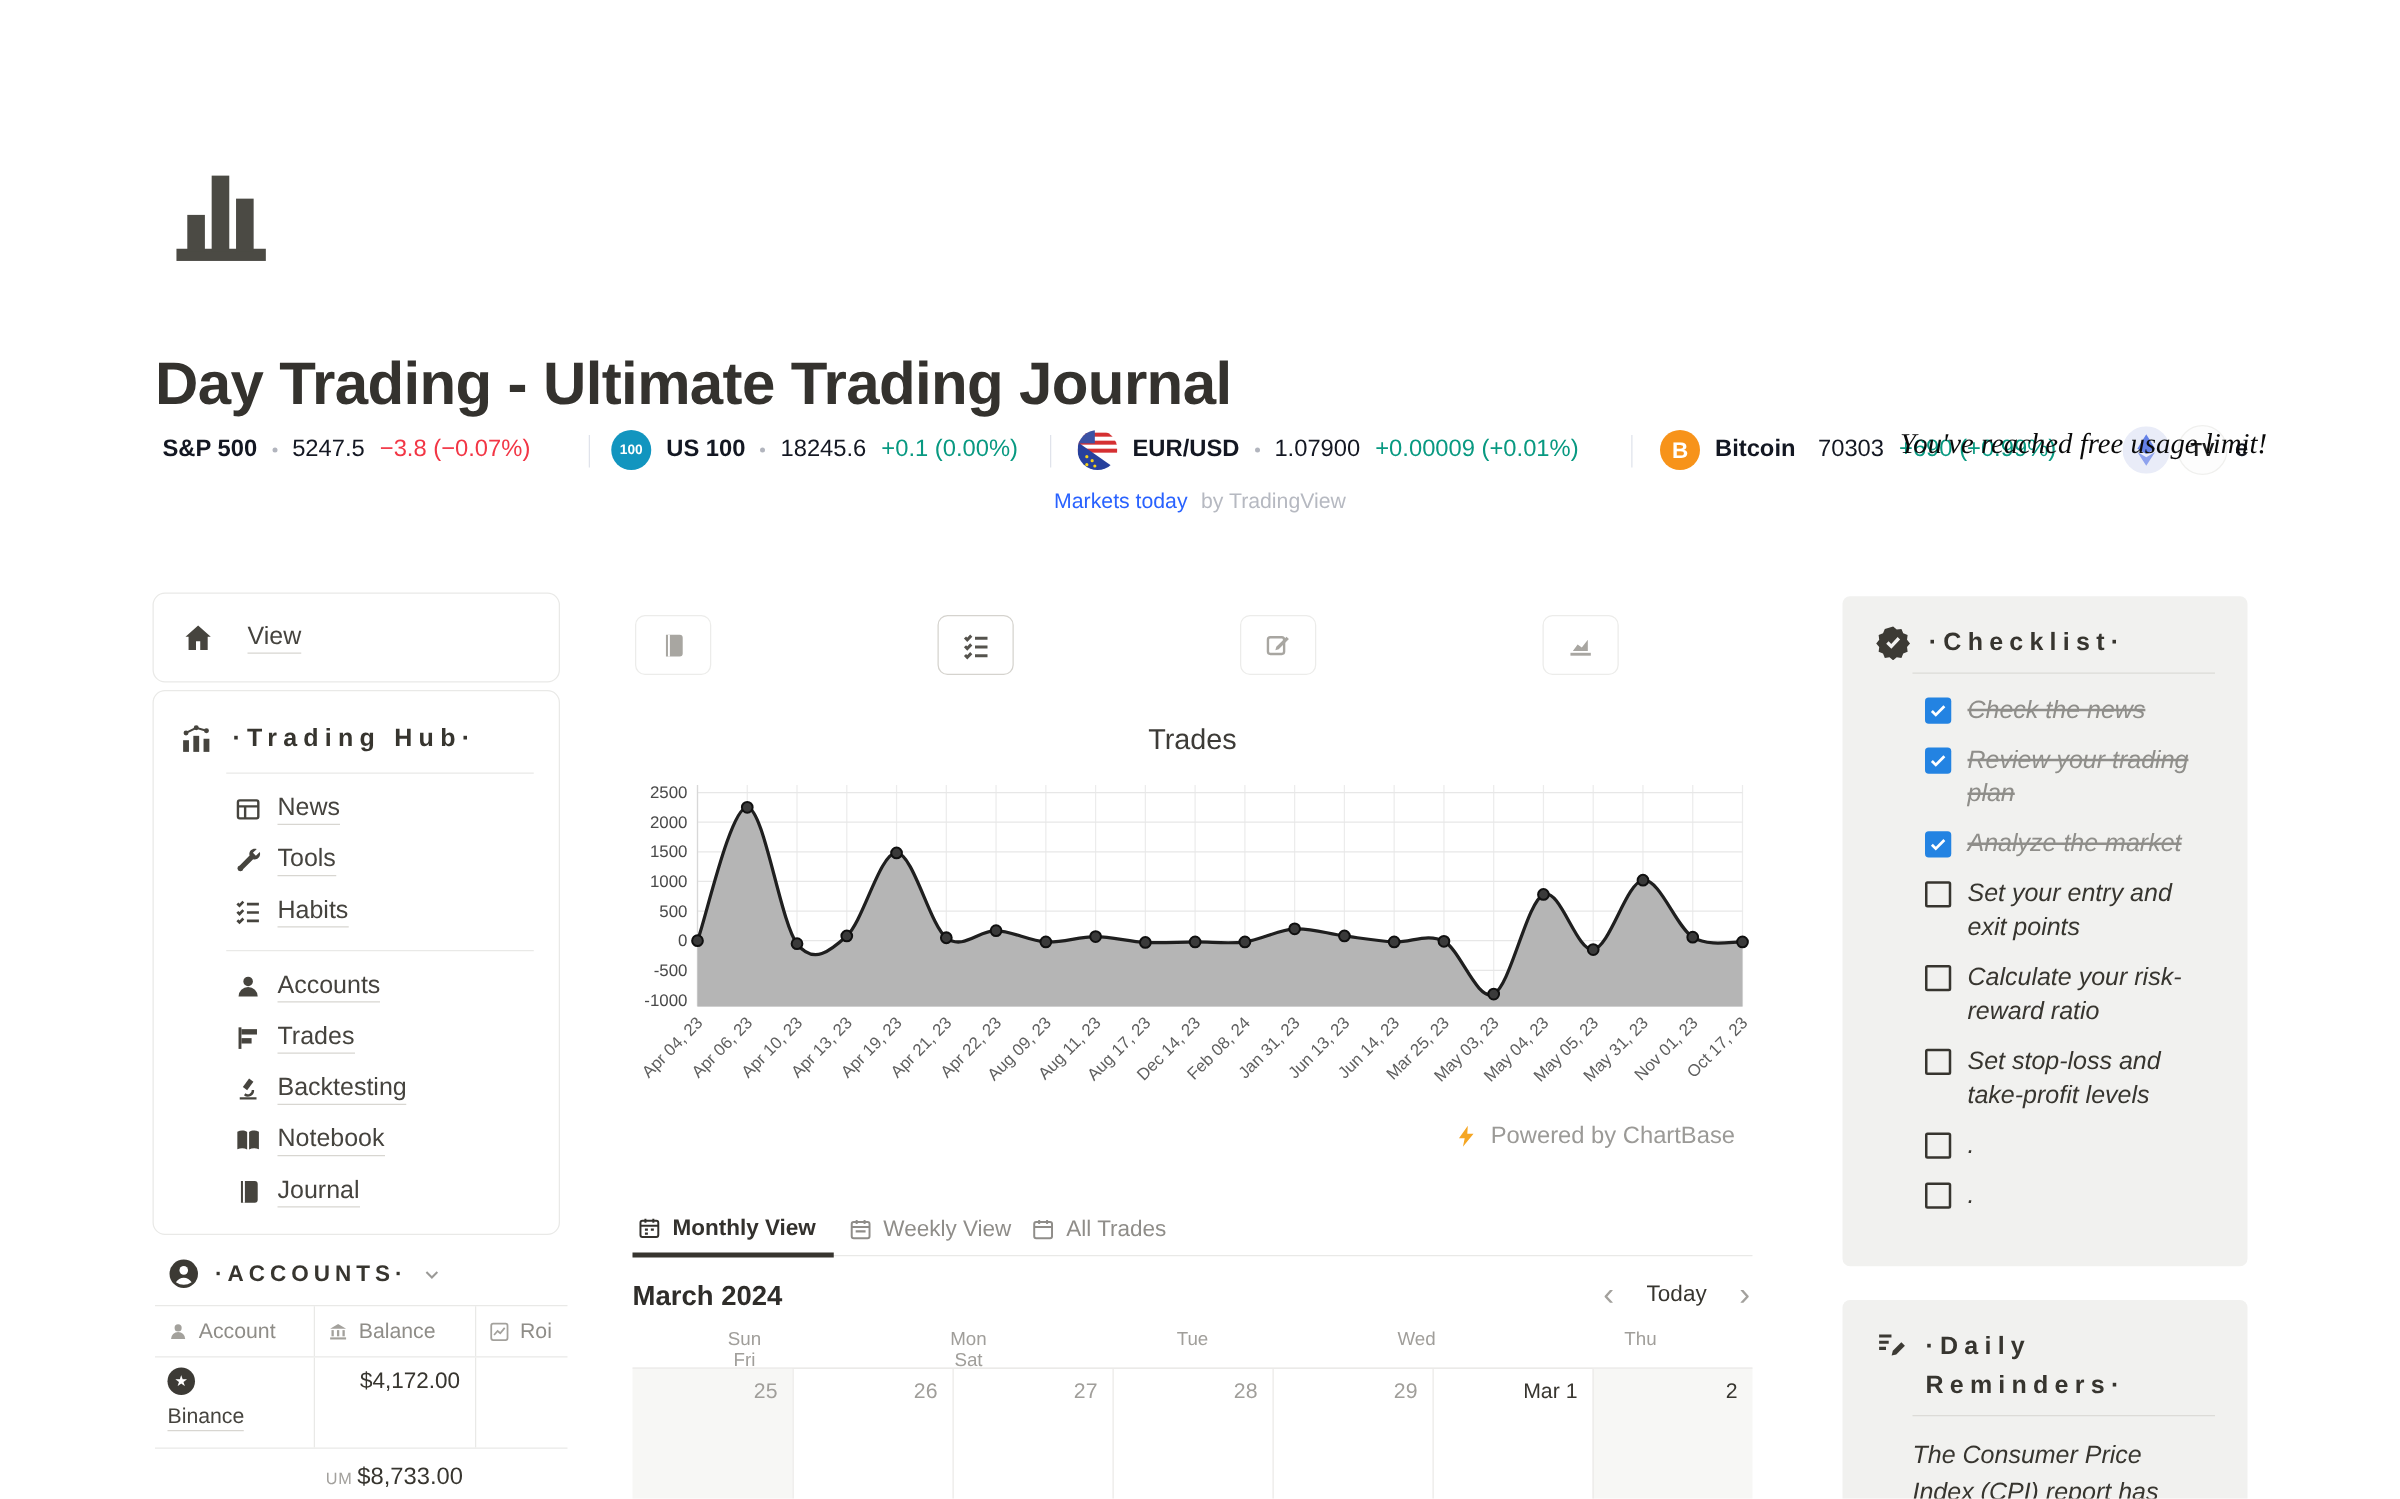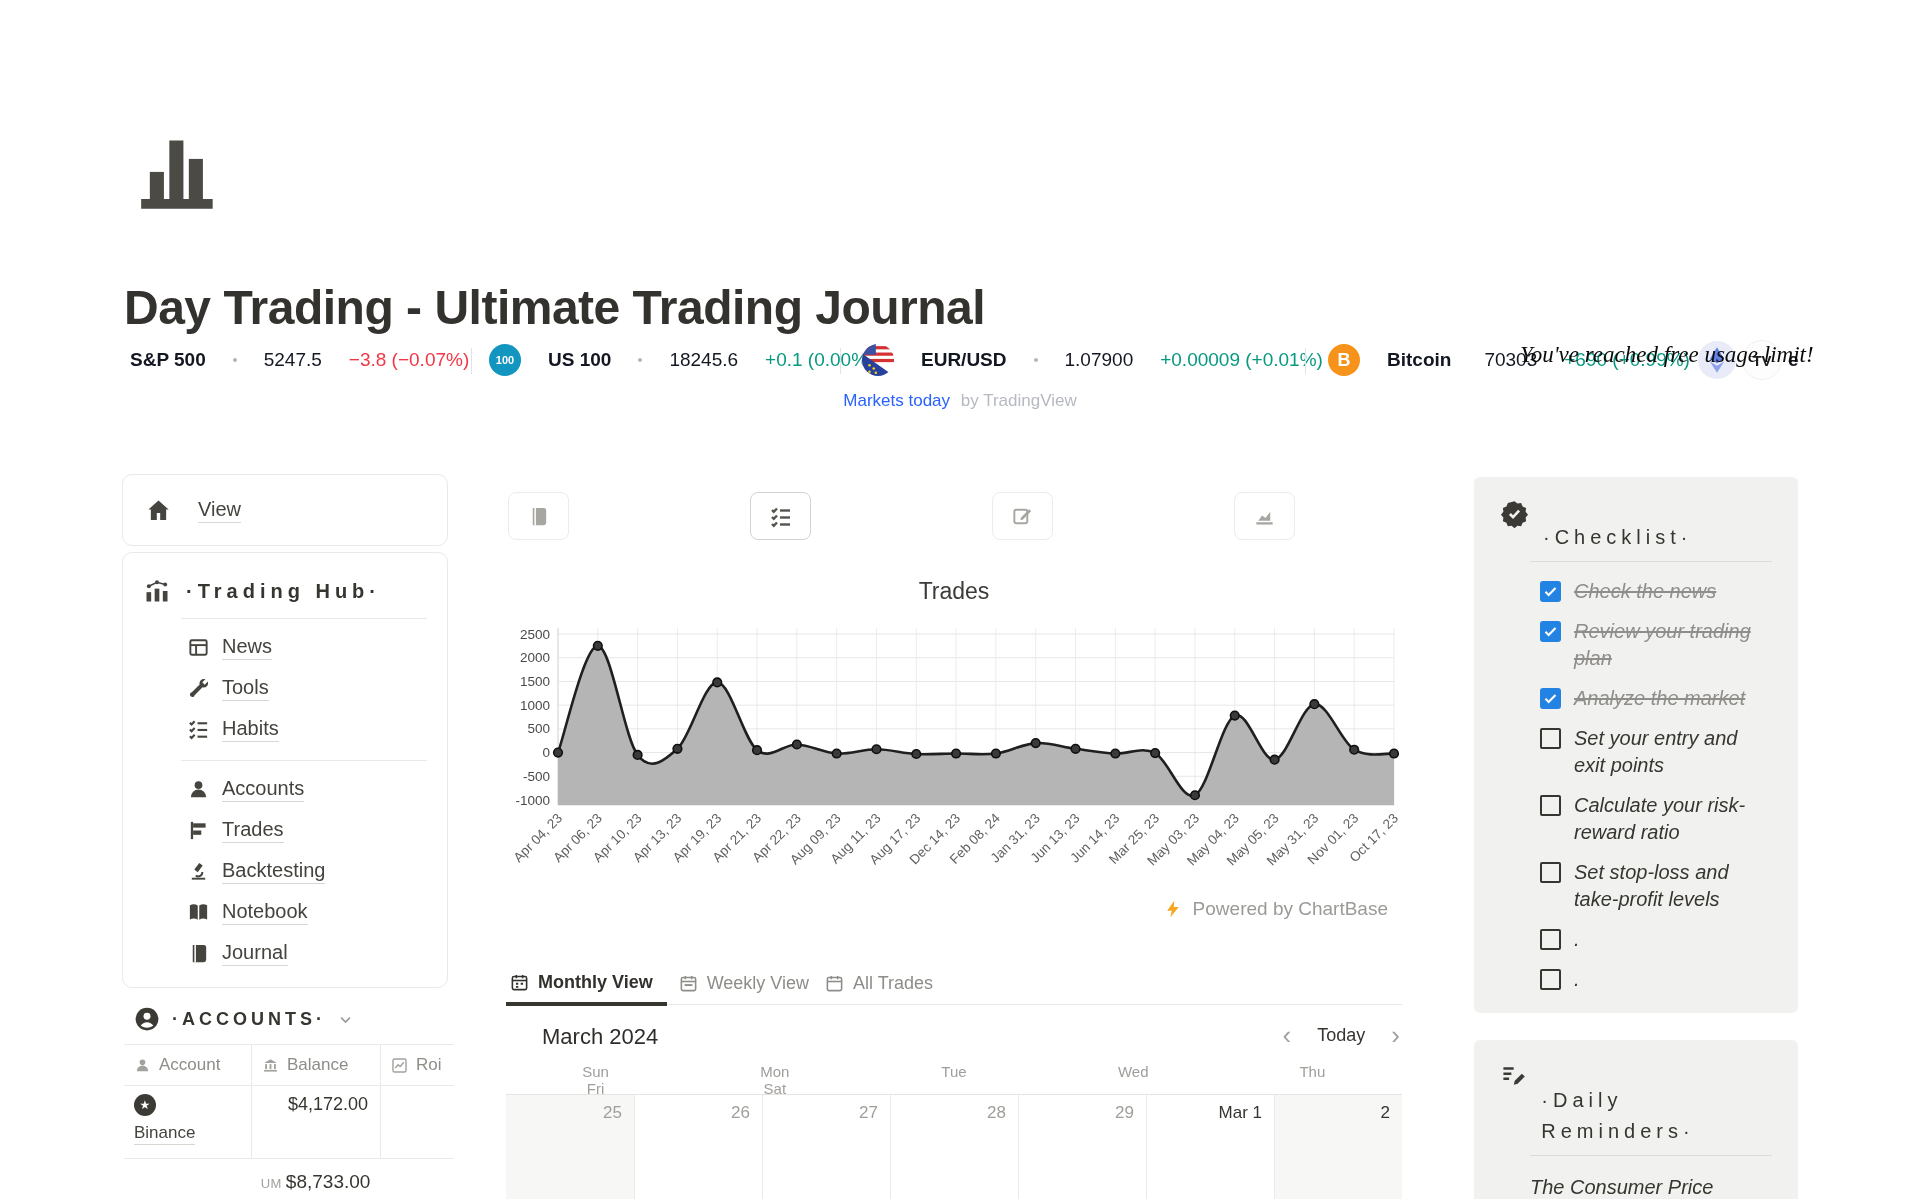--- a/index.html
+++ b/index.html
@@ -4,21 +4,21 @@
 <style>
   html,body{margin:0;padding:0;}
   body{font-family:"Liberation Sans",sans-serif;color:#37352f;background:#fff;}
   .canvas{position:relative;width:1920px;height:1199px;background:#fff;overflow:hidden;}
 
   
   #page-icon{position:absolute;left:133px;top:134px;}
   #page-title{position:absolute;left:124px;top:248px;font-size:48px;font-weight:700;color:#34322e;letter-spacing:-0.5px;}
 
   
-  .tk{position:absolute;top:336px;height:48px;display:flex;align-items:center;gap:27px;font-size:19px;white-space:nowrap;}
+  .tk{position:absolute;top:336px;height:48px;display:flex;align-items:center;gap:12px;font-size:19px;white-space:nowrap;}
   .tk .nm{font-weight:700;color:#131722;}
   .tk .dot{width:4px;height:4px;border-radius:50%;background:#b2b5be;}
   .tk .pr{color:#131722;}
   .tk .chg{font-size:19px;}
   .chg.up{color:#089981;}
   .chg.down{color:#f23645;}
   .tkdiv{position:absolute;top:348px;width:1px;height:26px;background:#e0e3eb;}
   .badge{width:32px;height:32px;border-radius:50%;display:flex;align-items:center;justify-content:center;color:#fff;font-weight:700;}
   #us100-badge{background:#1295bf;font-size:11px;}
   #btc-badge{background:#f7931a;font-size:18px;}
@@ -66,38 +66,38 @@
   #trades-svg text{font-family:"Liberation Sans",sans-serif;}
   #attribution{position:absolute;top:898px;left:506px;width:882px;display:flex;justify-content:flex-end;align-items:center;gap:10px;font-size:19px;color:#9b9a97;}
 
   
   #tabs{position:absolute;left:506px;top:962px;width:896px;height:42px;border-bottom:1px solid #e9e9e7;display:flex;gap:8px;box-sizing:content-box;}
   .tab{display:flex;align-items:center;gap:9px;font-size:18px;color:#8f8d89;padding:0 4px;}
   .tab.active{color:#33312d;font-weight:600;border-bottom:4px solid #37352f;margin-bottom:-2px;padding-right:14px;}
 
   
   #cal-head{position:absolute;left:506px;top:1020px;width:896px;height:38px;}
-  #cal-month{position:absolute;left:0;top:4px;font-size:22px;font-weight:400;color:#2f2d2a;margin-left:36px;}
+  #cal-month{position:absolute;left:0;top:4px;font-size:22px;font-weight:700;color:#2f2d2a;}
   #cal-nav{position:absolute;right:2px;top:2px;display:flex;align-items:center;gap:26px;}
   .chev{font-size:26px;color:#a3a19d;line-height:1;}
   #cal-today{font-size:18px;color:#37352f;}
   #cal-weekdays{position:absolute;left:506px;top:1063px;width:896px;display:grid;grid-template-columns:repeat(5,1fr);}
   #cal-weekdays span{text-align:center;font-size:15px;color:#a09e9a;}
   #cal-row{position:absolute;left:506px;top:1094px;width:896px;height:180px;display:grid;grid-template-columns:repeat(7,1fr);border-top:1px solid #e5e4e1;}
   .cell{border-left:1px solid #eceae7;padding:8px 12px;text-align:right;font-size:17px;color:#37352f;box-sizing:border-box;}
   .cell:first-child{border-left:none;}
   .cell.weekend{background:#f7f7f5;}
   .cell.muted{color:#a09e9a;}
 
   
   .gcard{position:absolute;left:1474px;width:324px;background:#f1f1ef;border-radius:6px;box-sizing:border-box;padding:22px 26px;}
   #checklist-card{top:477px;height:536px;}
   #reminders-card{top:1040px;height:240px;overflow:hidden;}
   .ghead{display:flex;gap:14px;align-items:flex-start;}
-  .ghead-title{font-size:20px;font-weight:400;letter-spacing:5px;color:#37352f;line-height:1.55;margin-top:23px;}
+  .ghead-title{font-size:20px;font-weight:700;letter-spacing:5px;color:#37352f;line-height:1.55;}
   .gdivider{border:none;border-top:1px solid #dcdbd7;margin:8px 0 16px 30px;}
   .cl-list{margin-left:40px;}
   .cl-item{display:flex;gap:13px;margin-bottom:13px;align-items:flex-start;}
   .cb{width:21px;height:21px;flex:0 0 21px;margin-top:3px;box-sizing:border-box;}
   .cb.unchecked{border:2.5px solid #37352f;border-radius:2px;background:transparent;}
   .cb.checked{background:#2383e2;border-radius:3px;display:flex;align-items:center;justify-content:center;}
   .cl-text{font-size:20px;font-style:italic;color:#37352f;line-height:1.35;}
   .cl-item.done .cl-text{color:#8f8e8a;text-decoration:line-through;}
   .rem-text{margin-left:30px;font-size:20px;font-style:italic;color:#37352f;line-height:1.5;width:215px;}
 </style>

